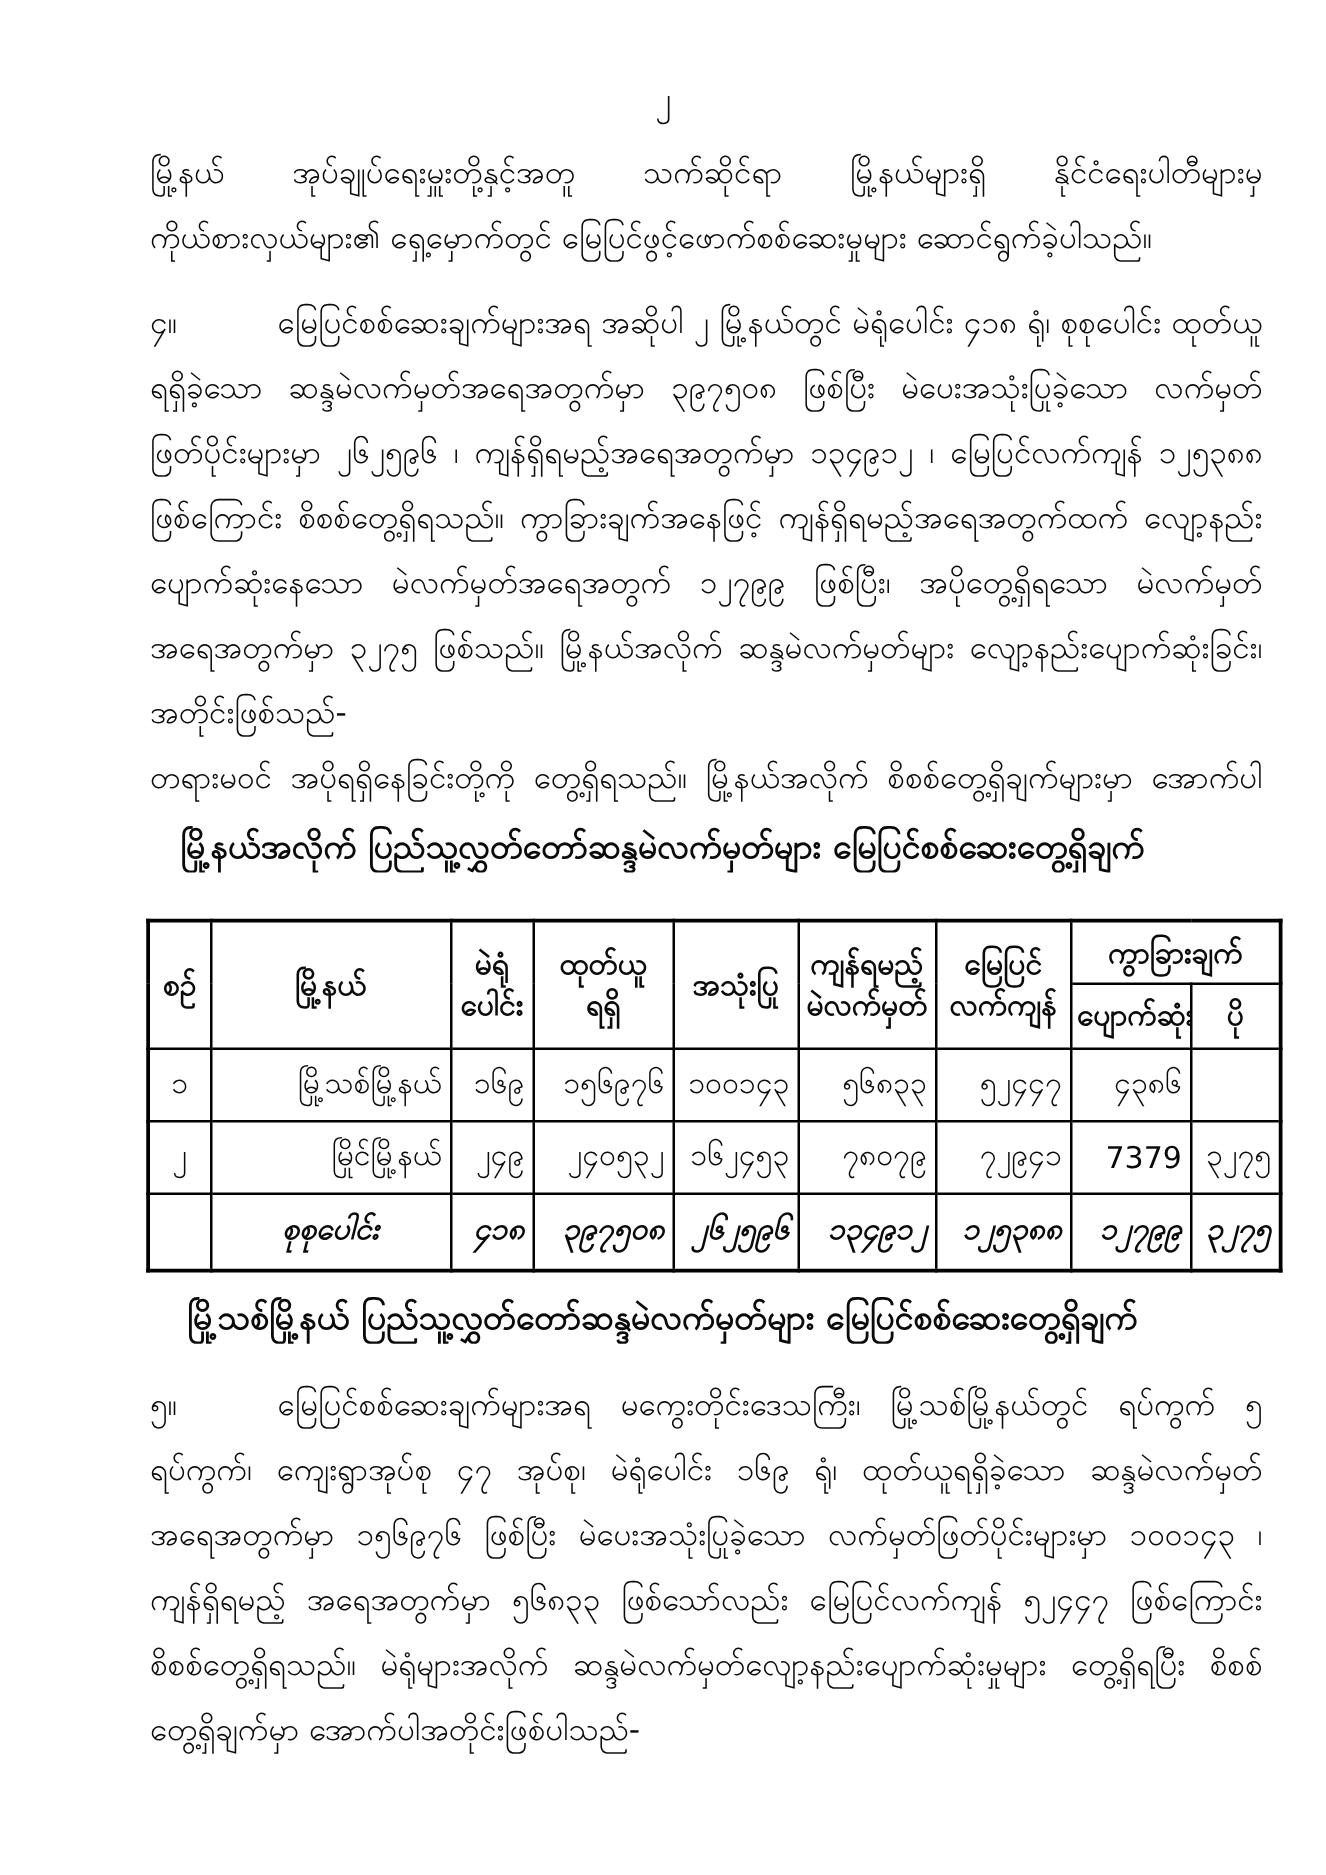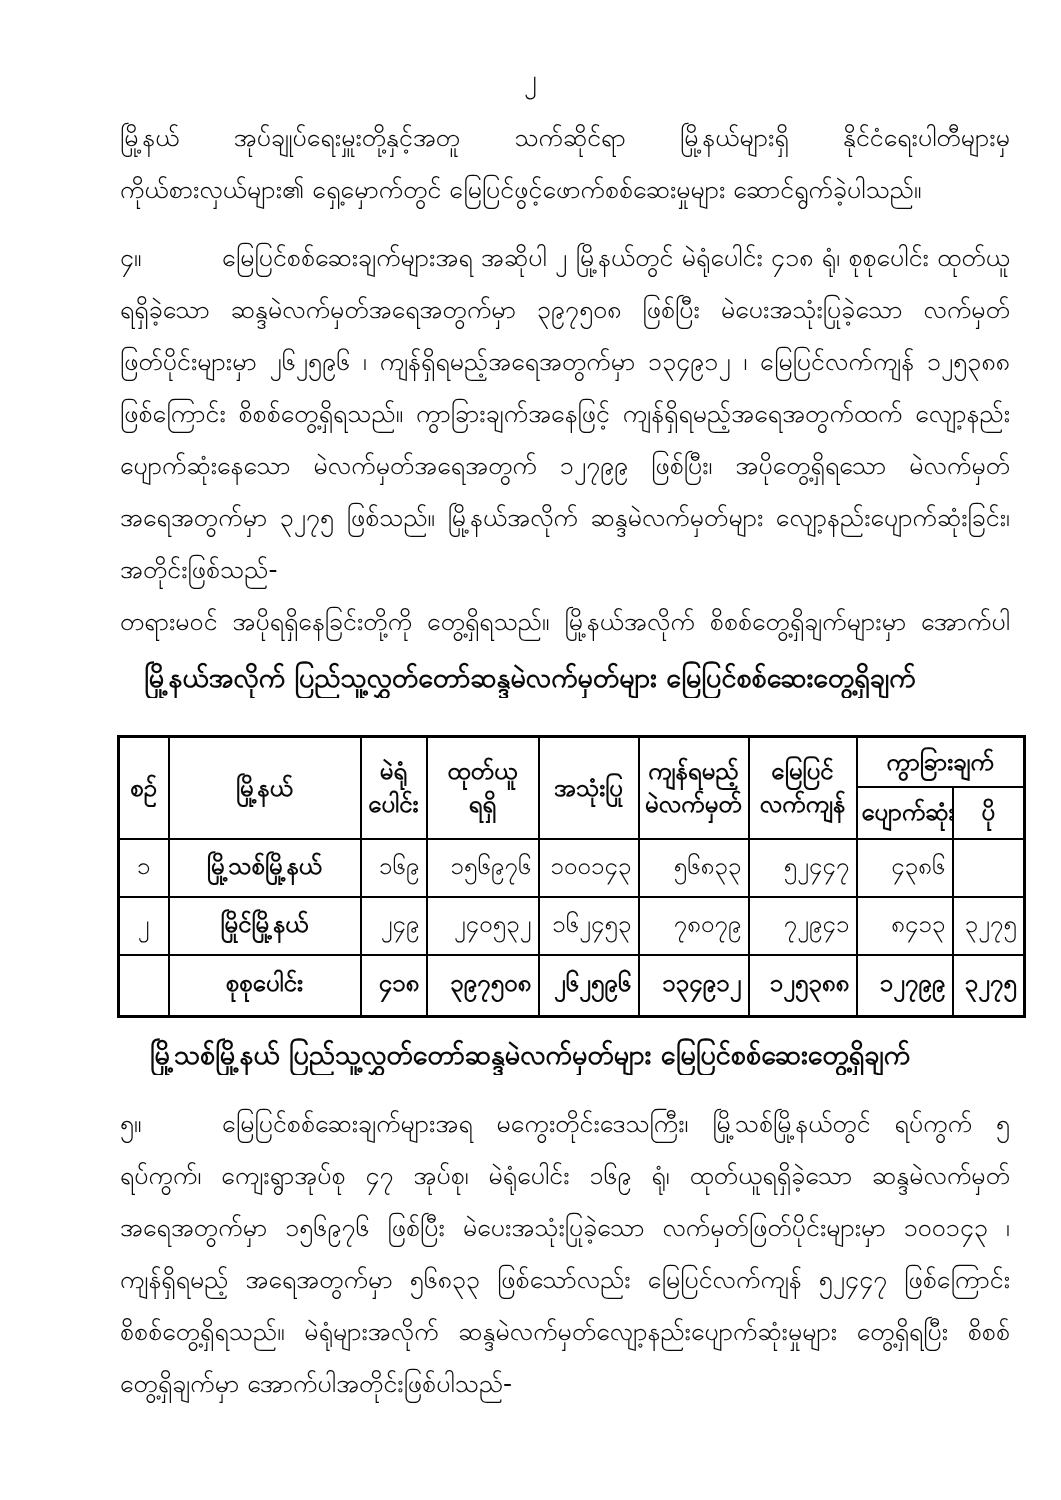--- a/index.html
+++ b/index.html
@@ -49,23 +49,23 @@
     overflow:hidden;
   }
   table.results th{
     font-weight:bold;text-align:center;
     white-space:pre-line;line-height:1.35;
     padding:2px 4px;
   }
   tr.hdr-top{height:50px;}
   tr.hdr-sub{height:52px;}
   tr.data-row{height:58px;}
-  tr.total-row{height:62px;font-weight:bold;}
+  tr.total-row{height:62px;font-weight:bold;font-style:italic;}
   td.c-no{text-align:center;}
-  td.c-township{text-align:center;padding-left:10px;font-weight:bold;}
+  td.c-township{text-align:right;padding-left:10px;}
   td.c-num{text-align:right;padding-right:16px;}
   td.c-total-label{text-align:center;font-weight:bold;}
   .col-no{width:50px;}
   .col-township{width:192px;}
   .col-stations{width:66px;}
   .col-received{width:112px;}
   .col-used{width:100px;}
   .col-expected{width:110px;}
   .col-actual{width:108px;}
   .col-lost{width:96px;}
@@ -144,21 +144,21 @@
         <td class="c-num"></td>
       </tr>
       <tr class="data-row">
         <td class="c-no">၂</td>
         <td class="c-township">မြိုင်မြို့နယ်</td>
         <td class="c-num">၂၄၉</td>
         <td class="c-num">၂၄၀၅၃၂</td>
         <td class="c-num">၁၆၂၄၅၃</td>
         <td class="c-num">၇၈၀၇၉</td>
         <td class="c-num">၇၂၉၄၁</td>
-        <td class="c-num">၈၄၁၃</td>
+        <td class="c-num">7379</td>
         <td class="c-num">၃၂၇၅</td>
       </tr>
       <tr class="total-row">
         <td class="c-no"></td>
         <td class="c-total-label">စုစုပေါင်း</td>
         <td class="c-num">၄၁၈</td>
         <td class="c-num">၃၉၇၅၀၈</td>
         <td class="c-num">၂၆၂၅၉၆</td>
         <td class="c-num">၁၃၄၉၁၂</td>
         <td class="c-num">၁၂၅၃၈၈</td>

